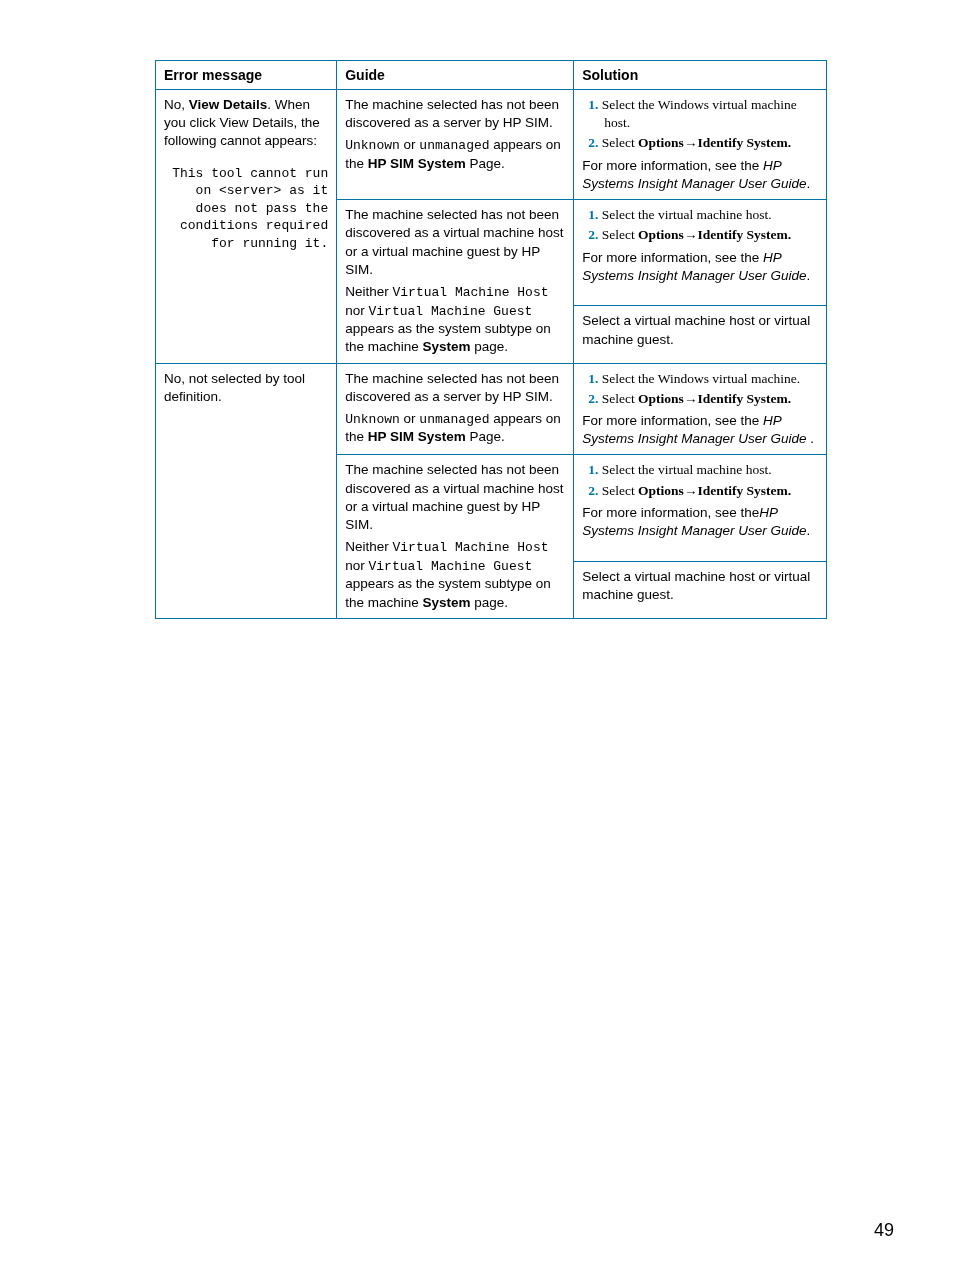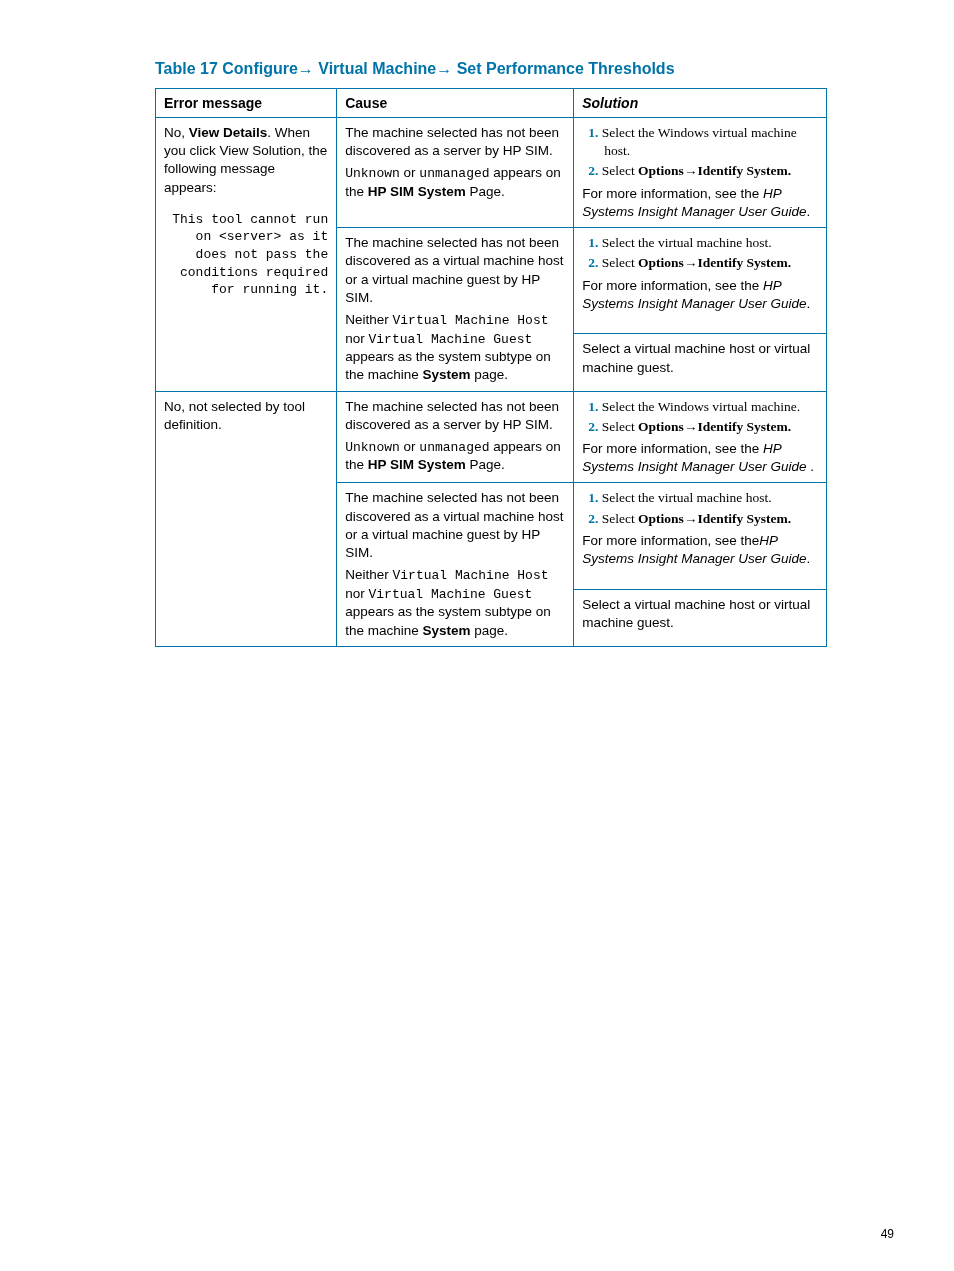--- a/index.html
+++ b/index.html
@@ -39,21 +39,21 @@
   td {
     border: 1px solid #0073a8;
     padding: 6px 8px;
     font-size: 13.5px;
     color: #000;
     vertical-align: top;
     line-height: 1.35;
   }
   .col-error { width: 193px; }
   .col-cause { width: 270px; }
-  .col-solution { width: 272px; font-style: italic; }
+  .col-solution { width: 272px; }
   .mono {
     font-family: "Courier New", monospace;
     font-size: 13px;
     text-align: right;
   }
   .bold { font-weight: bold; margin-top: 18px; }
   .italic { font-style: italic; }
   .num {
     color: #0073a8;
     font-weight: bold;
@@ -66,45 +66,42 @@
   ol li {
     padding-left: 22px;
     text-indent: -16px;
     margin-bottom: 2px;
     font-family: Liberation Serif, serif;
   }
   .page-number {
     position: absolute;
     bottom: 30px;
     right: 60px;
-    font-size: 12px;
+    font-size: 18px;
     color: #000;
   }
 </style>
 </head>
 <body>
 
 <div class="page">
-  <div class="table-title">
-    <span>Table 17  Configure</span><span class="arrow">→</span><span> Virtual Machine</span><span class="arrow">→</span><span> Set Performance Thresholds</span>
-  </div>
 
   <table>
     <thead>
       <tr>
         <th class="col-error">Error message</th>
-        <th class="col-cause">Cause</th>
+        <th class="col-cause">Guide</th>
         <th class="col-solution">Solution</th>
       </tr>
     </thead>
     <tbody>
 
       <tr>
         <td rowspan="3">
-          <span>No, </span><span class="bold">View Details</span><span>. When you click View Solution, the following message appears:</span>
+          <span>No, </span><span class="bold">View Details</span><span>. When you click View Details, the following cannot appears:</span>
           <div class="mono" style="margin-top:14px;">This tool cannot run on &lt;server&gt; as it does not pass the conditions required for running it.</div>
         </td>
         <td>
           <div>The machine selected has not been discovered as a server by HP SIM.</div>
           <div style="margin-top:4px;">
             <span class="mono">Unknown</span><span> or </span><span class="mono">unmanaged</span><span> appears on the </span><span class="bold">HP SIM System</span><span> Page.</span>
           </div>
         </td>
         <td>
           <ol>

